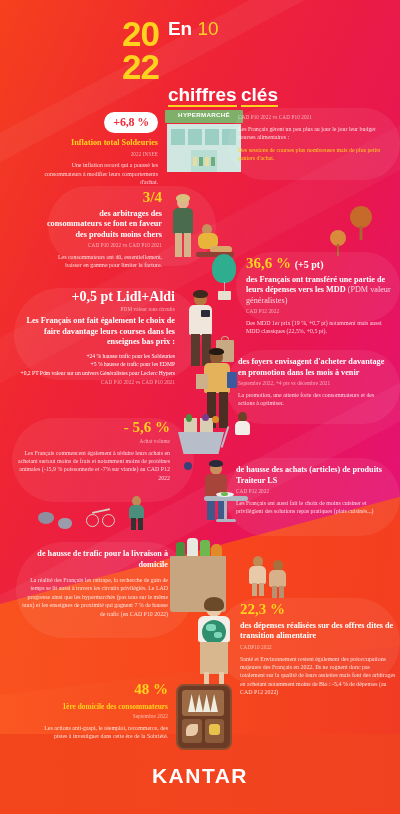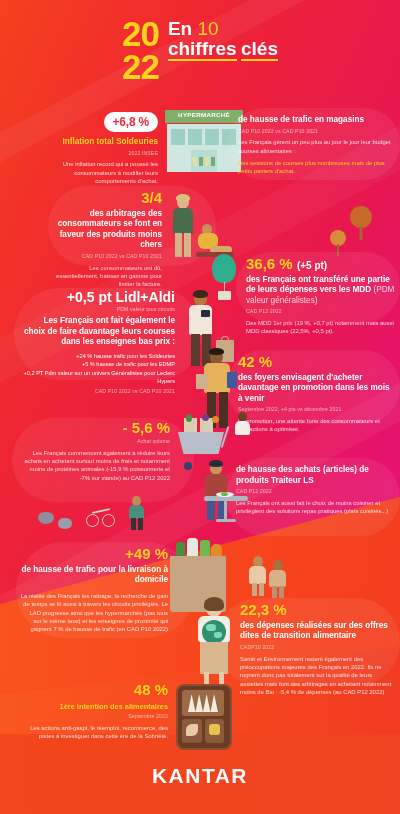--- a/index.html
+++ b/index.html
@@ -43,24 +43,24 @@
   .glow{position:absolute;border-radius:60px;background:rgba(255,255,255,.07);filter:blur(0.5px);pointer-events:none;}
 
   
   .header{position:absolute;left:0;top:18px;width:400px;text-align:center;}
   .hwrap{display:inline-flex;align-items:flex-start;gap:9px;}
   .year{font-size:35px;font-weight:700;color:#ffd21e;line-height:.94;letter-spacing:-1px;text-align:right;}
   .htxt{text-align:left;line-height:1.04;padding-top:1px;}
   .hl{font-size:19px;font-weight:600;color:#fff;display:block;}
   .hl .num{color:#ffd21e;font-weight:400;}
   .ul-y{border-bottom:2px solid #ffd21e;display:inline-block;padding-bottom:0px;}
-  .ul-w{border-bottom:2px solid #ffd21e;display:inline-block;}
-
-  
-  .blk{position:absolute;}
+  .ul-w{border-bottom:2px solid #ffd21e;display:inline-block;margin-top:46px;}
+
+  
+  .blk{position:absolute;font-family:Liberation Serif, serif;}
   .blk.r{text-align:right;}
   .blk.l{text-align:left;}
   .stat{font-size:15px;font-weight:700;line-height:1.05;color:#ffd21e;}
   .stat .sm{font-size:10px;font-weight:600;color:#fff;}
   .lead{font-size:8.2px;font-weight:700;line-height:1.28;color:#fff;margin-top:3px;}
   .src{font-size:5.2px;font-weight:400;line-height:1.3;color:rgba(255,255,255,.62);margin-top:2px;letter-spacing:.1px;}
   .body{font-size:5.9px;font-weight:400;line-height:1.42;color:rgba(255,255,255,.82);margin-top:4px;}
 
   .pill{
     display:inline-block;background:#fff;color:#ef2a3a;border-radius:20px;
@@ -172,21 +172,20 @@
     <div class="win" style="left:57px;top:19px;width:14px;height:16px;"></div>
     <div class="door" style="left:26px;top:40px;width:26px;height:22px;"></div>
     <div class="awn" style="left:28px;width:4px;height:9px;background:#e9dc9e;"></div>
     <div class="awn" style="left:34px;width:4px;height:9px;background:#6fae7a;"></div>
     <div class="awn" style="left:40px;width:4px;height:9px;background:#e9dc9e;"></div>
     <div class="awn" style="left:46px;width:4px;height:9px;background:#6fae7a;"></div>
   </div>
 
   <div class="glow" style="left:228px;top:108px;width:172px;height:72px;"></div>
   <div class="blk l" style="left:238px;top:112px;width:156px;">
-    <div class="lead">de hausse de trafic en magasins</div>
     <div class="src">CAD P10 2022 vs CAD P10 2021</div>
     <div class="body">Les Français gèrent un peu plus au jour le jour leur budget courses alimentaires :</div>
     <div class="body" style="color:#ffd21e;">Des sessions de courses plus nombreuses mais de plus petits paniers d'achat.</div>
   </div>
 
   <div class="glow" style="left:48px;top:186px;width:168px;height:80px;"></div>
   <div class="blk r" style="left:46px;top:190px;width:116px;">
     <div class="stat">3/4</div>
     <div class="lead">des arbitrages des consommateurs se font en faveur des produits moins chers</div>
     <div class="src">CAD P10 2022 vs CAD P10 2021</div>
@@ -257,21 +256,20 @@
   <div class="ill person" style="left:196px;top:348px;width:44px;height:82px;">
     <div class="head" style="left:14px;top:2px;width:13px;height:14px;background:#8a5a32;"></div>
     <div class="hair" style="left:13px;top:0;width:15px;height:7px;background:#241a12;"></div>
     <div class="torso" style="left:8px;top:15px;width:26px;height:30px;background:#e3b25a;"></div>
     <div class="leg" style="left:11px;top:44px;width:9px;height:36px;background:#4a2f22;"></div>
     <div class="leg" style="left:23px;top:44px;width:9px;height:36px;background:#4a2f22;"></div>
     <div style="position:absolute;left:0;top:26px;width:12px;height:15px;background:#cdb08a;"></div>
     <div style="position:absolute;left:31px;top:24px;width:10px;height:16px;background:#3d5a9e;border-radius:1px;"></div>
   </div>
   <div class="blk l" style="left:238px;top:354px;width:152px;">
-    <div class="stat">42 %</div>
     <div class="lead">des foyers envisagent d'acheter davantage en promotion dans les mois à venir</div>
     <div class="src">Septembre 2022, +4 pts vs décembre 2021</div>
     <div class="body">La promotion, une attente forte des consommateurs et des actions à optimiser.</div>
   </div>
 
   <div class="glow" style="left:12px;top:418px;width:182px;height:84px;"></div>
   <div class="blk r" style="left:18px;top:420px;width:152px;">
     <div class="stat">- 5,6 %</div>
     <div class="src">Achat volume</div>
     <div class="body">Les Français commencent également à réduire leurs achats en achetant surtout moins de frais et notamment moins de protéines animales (-15,9 % poissonnerie et -7% sur viande) au CAD P12 2022</div>
@@ -322,21 +320,20 @@
   </div>
   <div class="ill person" style="left:126px;top:496px;width:22px;height:34px;">
     <div class="head" style="left:6px;top:0;width:9px;height:10px;background:#c08a55;"></div>
     <div class="torso" style="left:3px;top:9px;width:15px;height:14px;background:#4a8f7c;"></div>
     <div class="leg" style="left:5px;top:22px;width:5px;height:12px;background:#333;"></div>
     <div class="leg" style="left:12px;top:22px;width:5px;height:12px;background:#333;"></div>
   </div>
 
   <div class="glow" style="left:16px;top:542px;width:178px;height:96px;"></div>
   <div class="blk r" style="left:20px;top:546px;width:148px;">
-    <div class="stat">+49 %</div>
     <div class="lead">de hausse de trafic pour la livraison à domicile</div>
     <div class="body" style="margin-top:6px;">La réalité des Français les rattrape, la recherche de gain de temps se lit aussi à travers les circuits privilégiés. Le LAD progresse ainsi que les hypermarchés (pas tous sur le même taux) et les enseignes de proximité qui gagnent 7 % de hausse de trafic (en CAD P10 2022)</div>
   </div>
   <div class="ill bag-big" style="left:170px;top:540px;">
     <div class="itm" style="left:6px;top:2px;width:9px;height:18px;background:#4a8f3c;"></div>
     <div class="itm" style="left:17px;top:-2px;width:11px;height:22px;background:#e6e9e0;border-radius:4px;"></div>
     <div class="itm" style="left:30px;top:0px;width:10px;height:20px;background:#6db84f;"></div>
     <div class="itm" style="left:41px;top:4px;width:11px;height:16px;background:#e08a2a;border-radius:5px;"></div>
     <div class="fold"></div>
     <div class="sack"></div>
@@ -368,21 +365,21 @@
   </div>
   <div class="blk l" style="left:240px;top:602px;width:156px;">
     <div class="stat">22,3 %</div>
     <div class="lead">des dépenses réalisées sur des offres dites de transition alimentaire</div>
     <div class="src">CADP10 2022</div>
     <div class="body">Santé et Environnement restent également des préoccupations majeures des Français en 2022. Ils ne rognent donc pas totalement sur la qualité de leurs assiettes mais font des arbitrages en achetant notamment moins de Bio : -5,4 % de dépenses (au CAD P12 2022)</div>
   </div>
 
   <div class="blk r" style="left:30px;top:682px;width:138px;">
     <div class="stat">48 %</div>
-    <div class="sublead">1ère intention des alimentaires</div>
+    <div class="sublead">1ère domicile des consommateurs</div>
     <div class="src">Septembre 2022</div>
     <div class="body">Les actions anti-gaspi, le réemploi, recommerce, des pistes à investiguer dans cette ère de la Sobriété.</div>
   </div>
   <div class="ill boardfish" style="left:176px;top:684px;">
     <div class="bd"></div>
     <div class="cell" style="left:6px;top:6px;width:42px;height:26px;background:#9c6a45;"></div>
     <div style="position:absolute;left:12px;top:10px;width:30px;height:18px;background:#f0ece0;clip-path:polygon(0 100%,12% 0,25% 100%,37% 0,50% 100%,62% 0,75% 100%,87% 0,100% 100%);"></div>
     <div class="cell" style="left:6px;top:35px;width:20px;height:24px;"></div>
     <div class="cell" style="left:29px;top:35px;width:19px;height:24px;"></div>
     <div style="position:absolute;left:10px;top:40px;width:12px;height:12px;background:#e8c9a8;border-radius:50% 10% 50% 10%;"></div>

